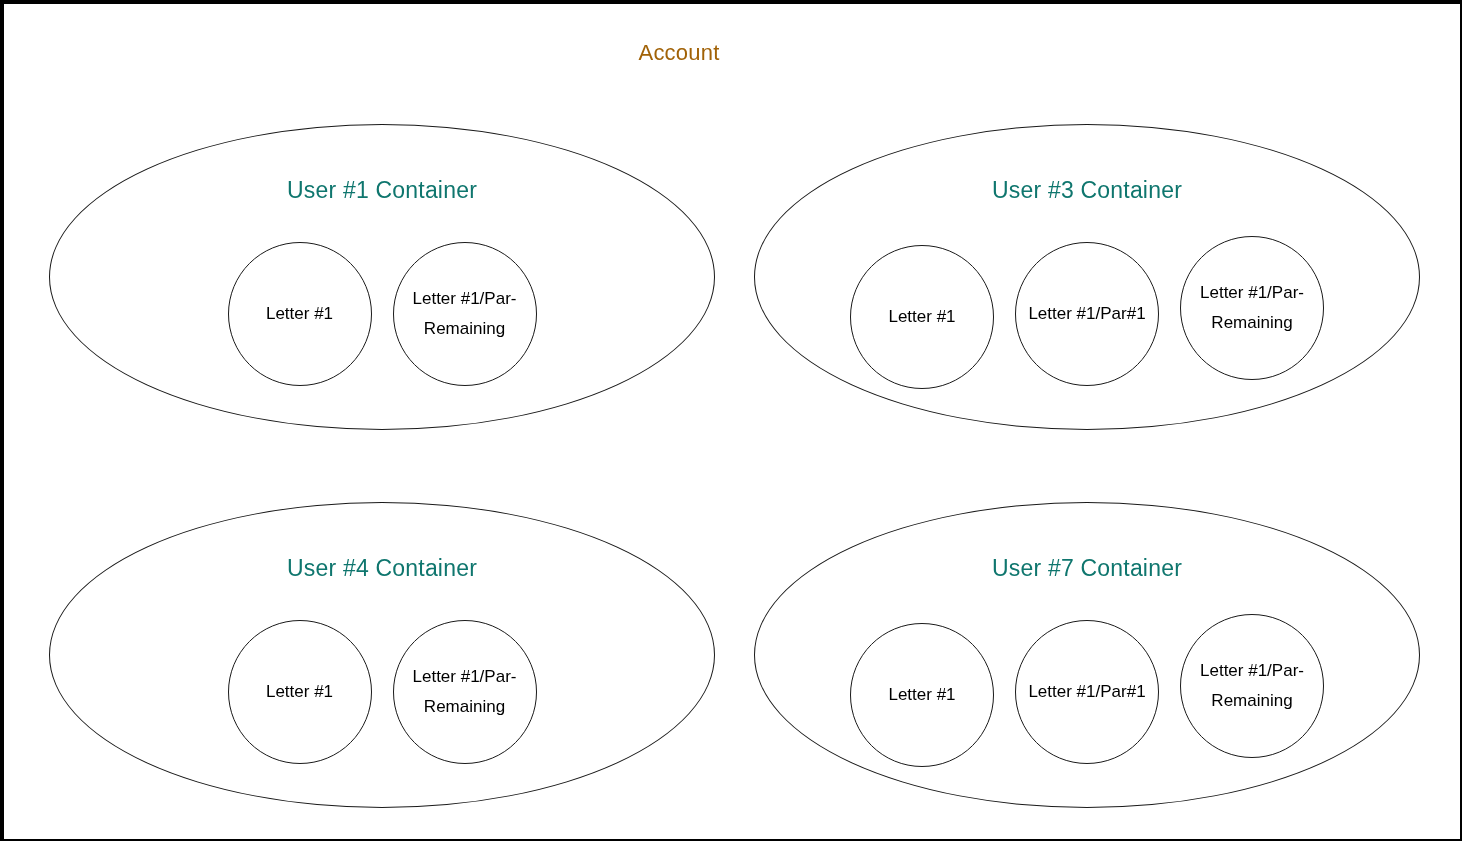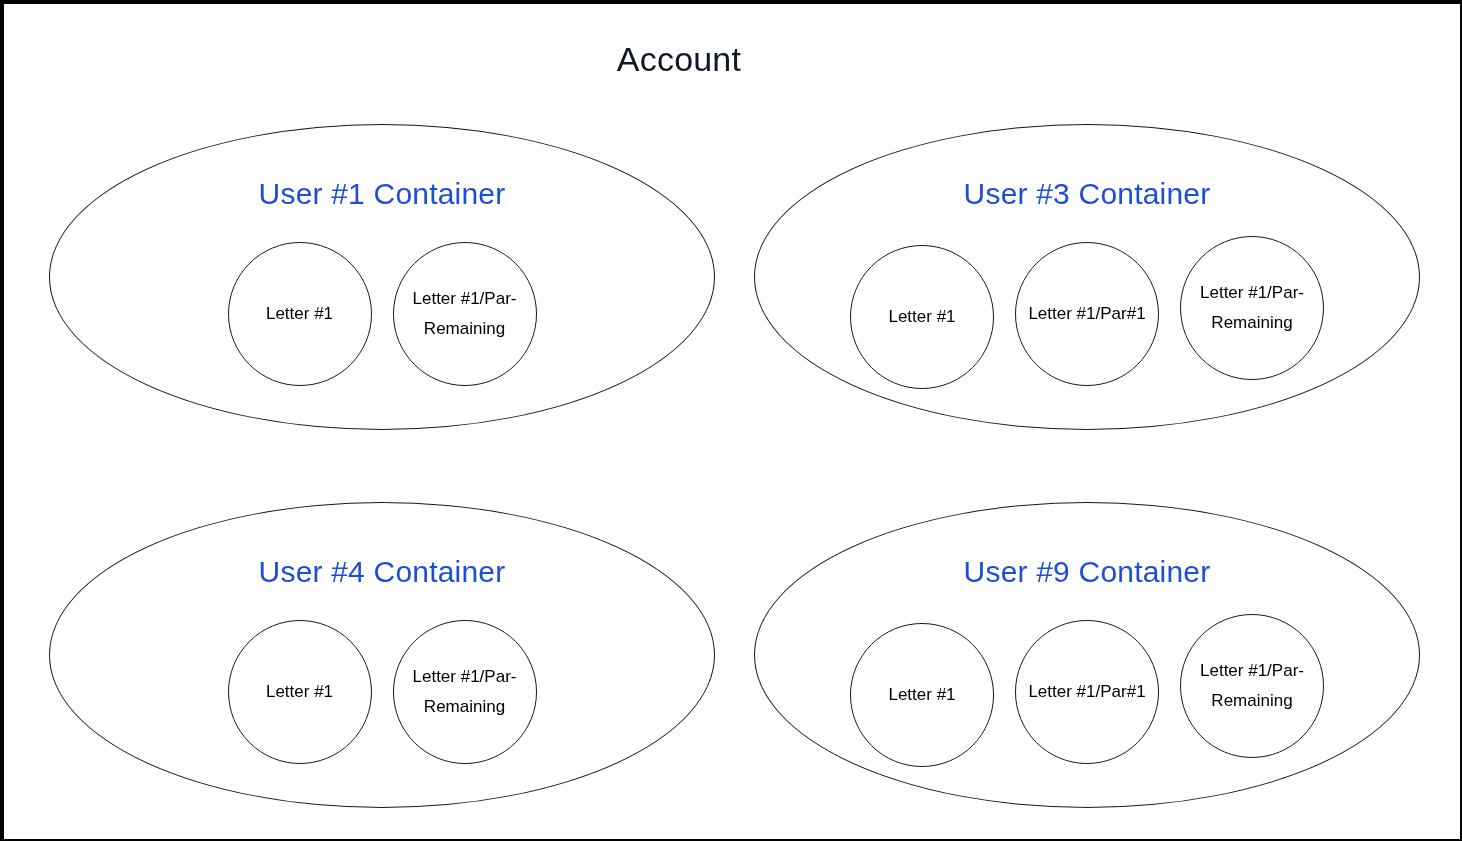--- a/index.html
+++ b/index.html
@@ -19,45 +19,45 @@
     border-style: solid;
     border-color: #000000;
     border-width: 4px 2px 2px 4px;
   }
   .diagram-title {
     position: absolute;
     top: 36px;
     left: 420px;
     width: 510px;
     text-align: center;
-    font-size: 34px;
+    font-size: 22px;
     letter-spacing: 0.2px;
-    color: #0f172a;
+    color: #a16207;
   }
   .user-ellipse {
     position: absolute;
     width: 666px;
     height: 306px;
     border: 1px solid #1a1a1a;
     border-radius: 50%;
     background: #ffffff;
   }
   .pos-top-left     { left: 45px;  top: 120px; }
   .pos-top-right    { left: 750px; top: 120px; }
   .pos-bottom-left  { left: 45px;  top: 498px; }
   .pos-bottom-right { left: 750px; top: 498px; }
   .user-ellipse-label {
     position: absolute;
     top: 52px;
     left: 0;
     width: 100%;
     text-align: center;
-    font-size: 30px;
+    font-size: 23px;
     letter-spacing: 0.2px;
-    color: #1d4ed8;
+    color: #0f766e;
   }
   .circles-row {
     position: absolute;
     top: 117px;
     left: 0;
     width: 100%;
     display: flex;
     justify-content: center;
     align-items: flex-start;
     gap: 21px;
@@ -128,21 +128,21 @@
           <span>Letter #1</span>
         </div>
         <div class="circle">
           <span>Letter #1/Par-
 Remaining</span>
         </div>
       </div>
   </div>
 
   <div class="user-ellipse pos-bottom-right">
-    <div class="user-ellipse-label">User #9 Container</div>
+    <div class="user-ellipse-label">User #7 Container</div>
     <div class="circles-row triple">
         <div class="circle">
           <span>Letter #1</span>
         </div>
         <div class="circle">
           <span>Letter #1/Par#1</span>
         </div>
         <div class="circle">
           <span>Letter #1/Par-
 Remaining</span>

